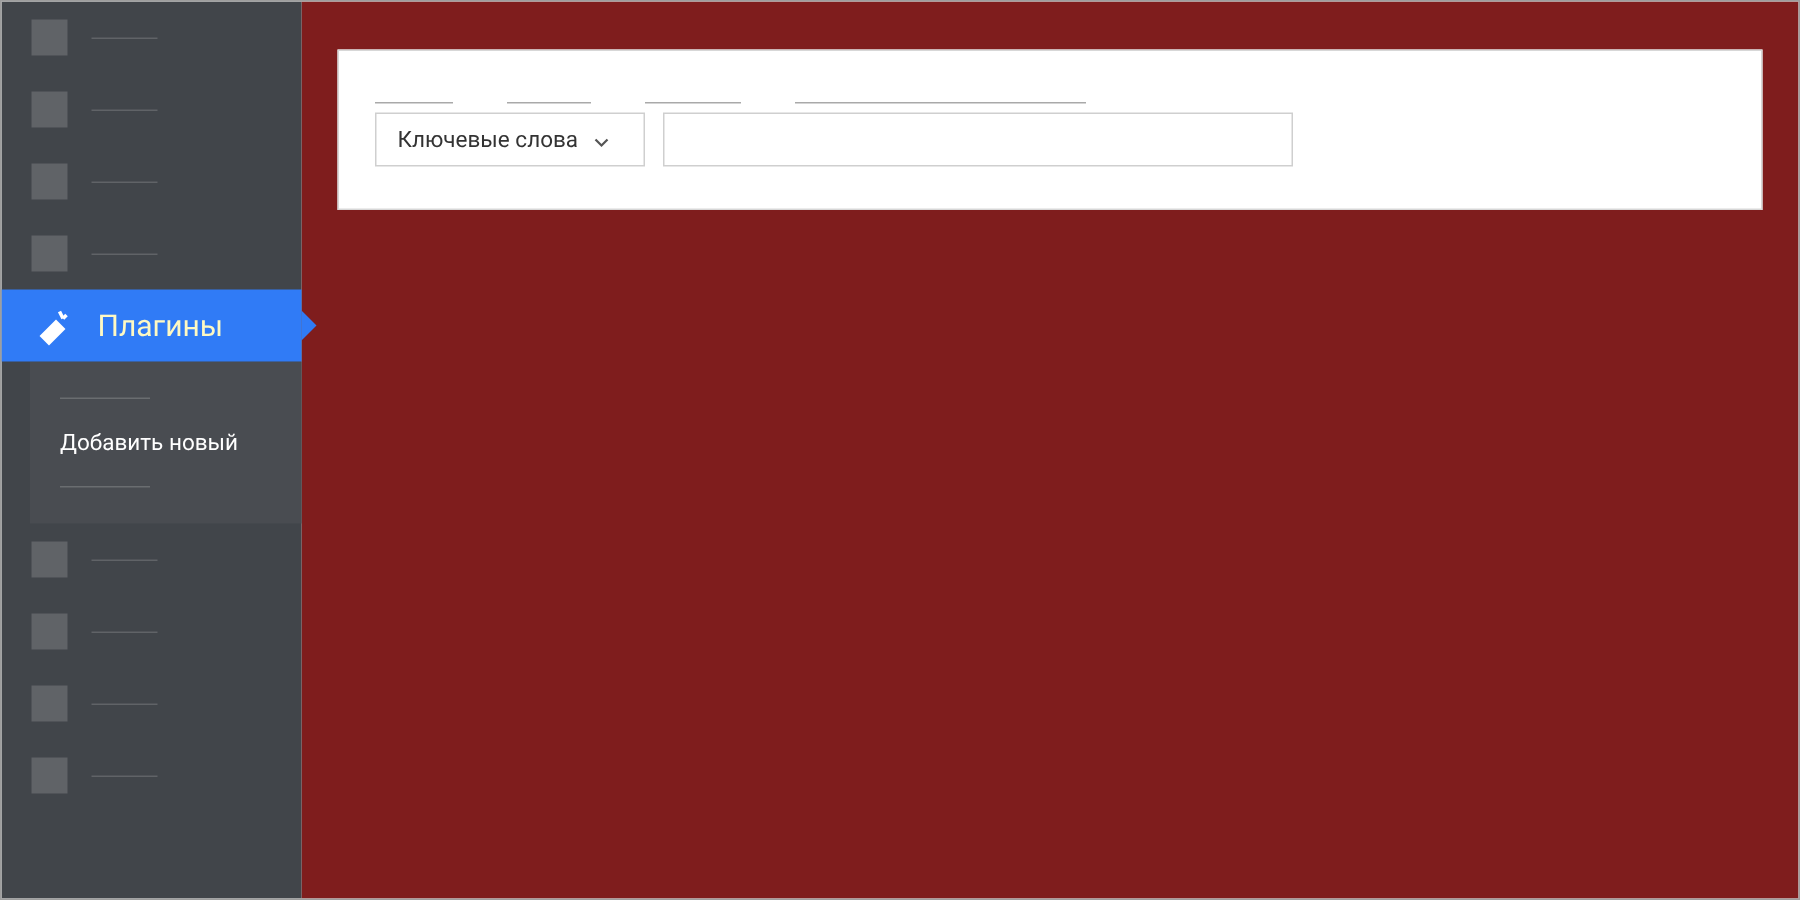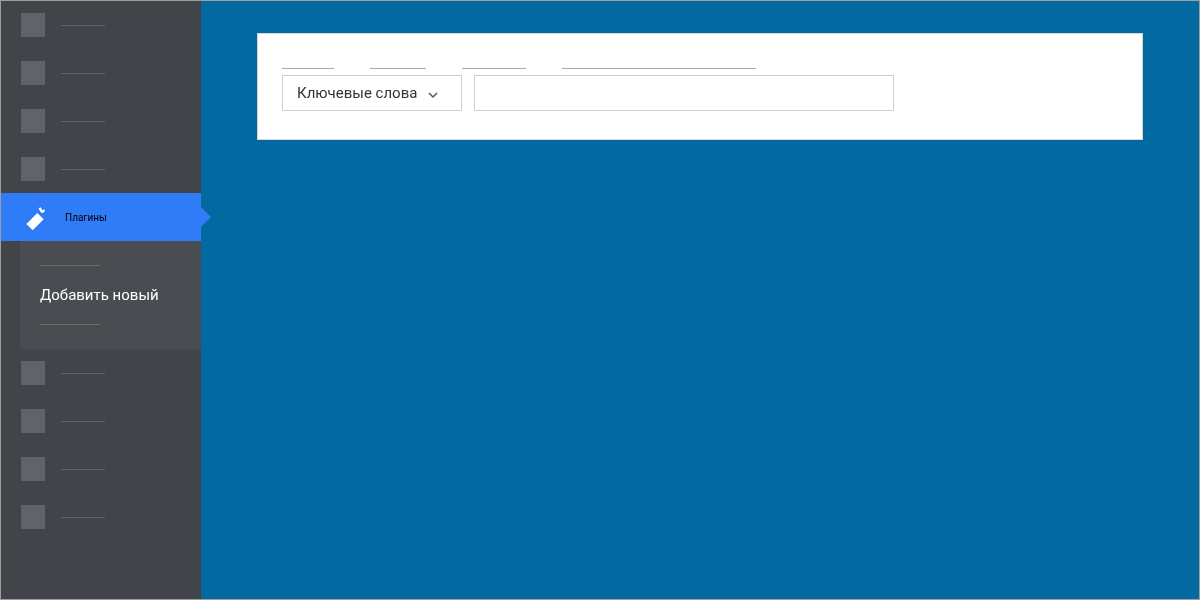--- a/index.html
+++ b/index.html
@@ -64,43 +64,43 @@
       border-top: 10px solid transparent;
       border-bottom: 10px solid transparent;
       border-left: 10px solid #307bf6;
     }
     .sidebar-active-icon {
       width: 28px;
       height: 28px;
       flex-shrink: 0;
     }
     .sidebar-label {
-      font-size: 10px;
-      color: #000000;
+      font-size: 20px;
+      color: #fef9c3;
     }
     .sidebar-submenu {
       background: #494c51;
       padding: 12px 0;
       margin-left: 19px;
     }
     .sidebar-submenu-placeholder-line {
       height: 1px;
       background: #6a6d70;
       width: 60px;
       margin: 12px 20px;
     }
     .sidebar-submenu-title {
       color: #fff;
       font-size: 15px;
       padding: 8px 20px;
     }
     .main {
       flex: 1;
-      padding: 32px 56px;
-      background: #0369a1;
+      padding: 32px 24px;
+      background: #7f1d1d;
     }
     .panel {
       background: #fff;
       border: 1px solid #d7d7d7;
       padding: 20px 24px 28px 24px;
     }
     .panel-tabs {
       display: flex;
       gap: 36px;
       margin-bottom: 20px;

